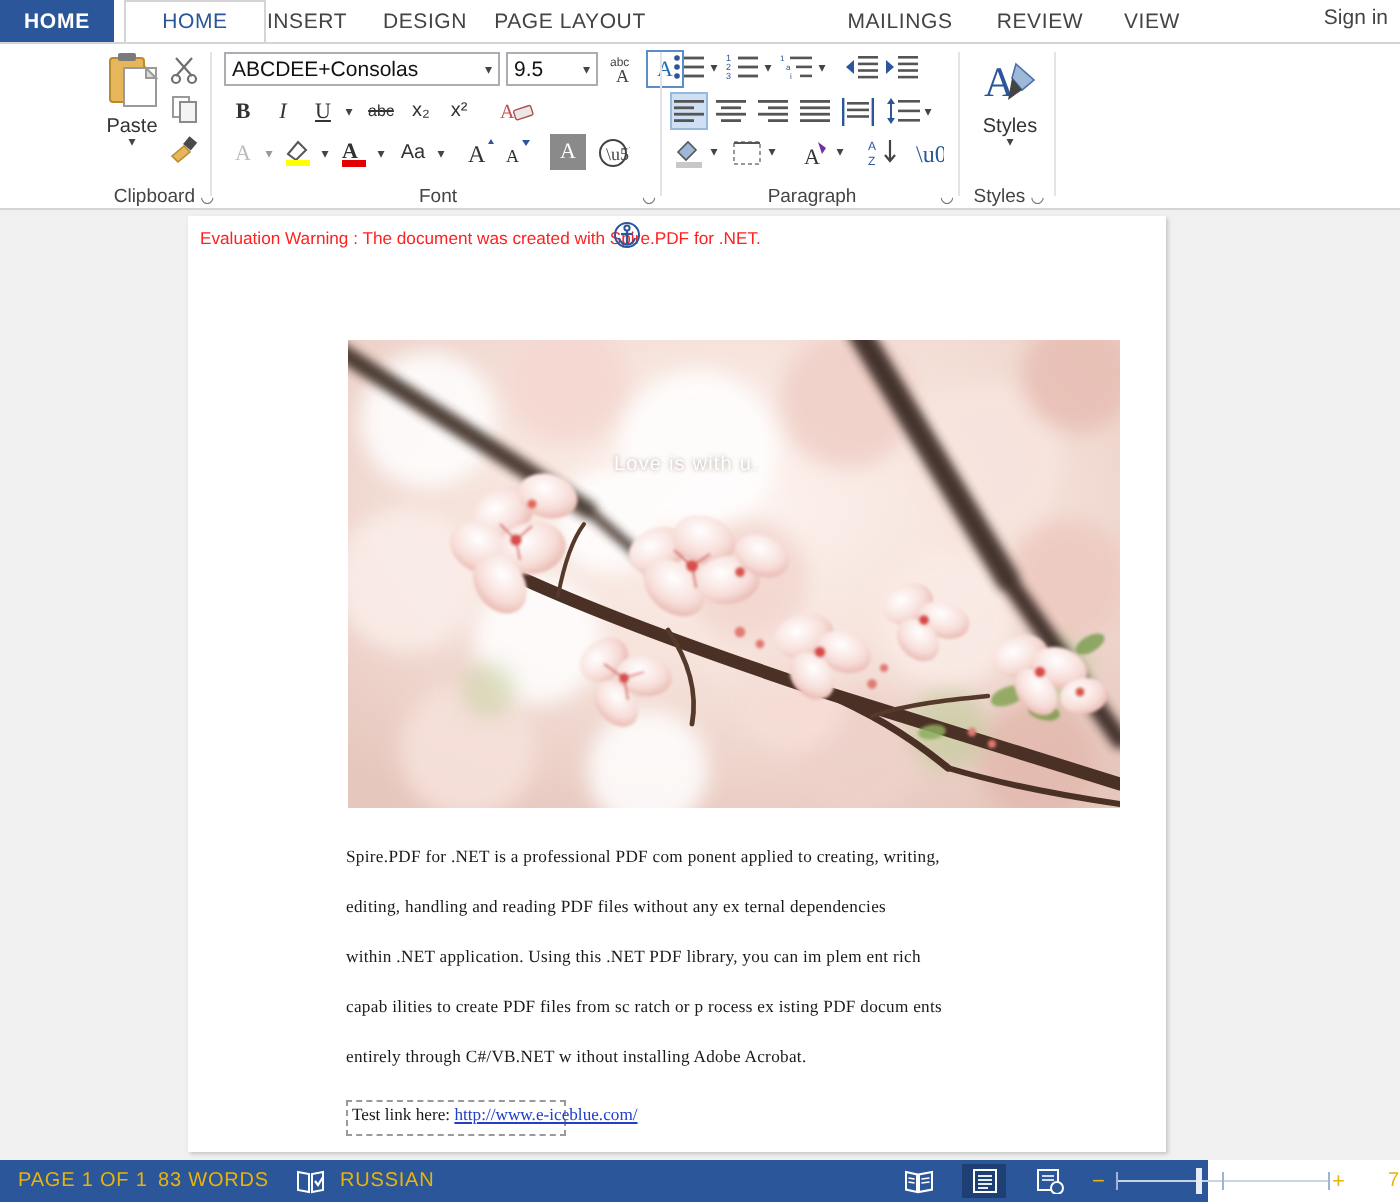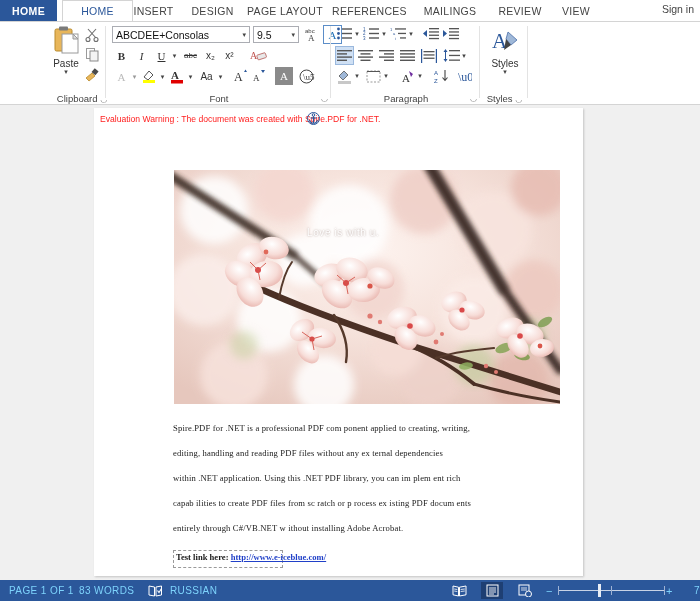--- a/index.html
+++ b/index.html
@@ -68,45 +68,44 @@
 
   .photo{position:absolute;left:80px;top:62px;width:386px;height:234px;overflow:hidden;background:#e9d6cf;}
   .photo .ov{position:absolute;left:133px;top:57px;font-size:10px;color:#fff;letter-spacing:.6px;
     text-shadow:0 0 2px rgba(120,90,80,.6);}
 
   .bodytext{position:absolute;left:79px;top:308px;width:400px;
     font-family:"Liberation Serif",serif;font-size:8.6px;color:#1a1a1a;letter-spacing:.15px;}
   .bodytext .ln{height:25px;line-height:25px;white-space:nowrap;}
 
   .linkframe{position:absolute;left:79px;top:442px;width:110px;height:18px;border:1px dashed #9a9a9a;box-sizing:border-box;}
-  .linkline{position:absolute;left:82px;top:444px;font-family:"Liberation Serif",serif;font-size:8.6px;color:#1a1a1a;white-space:nowrap;font-weight:bold;}
+  .linkline{position:absolute;left:82px;top:444px;font-family:"Liberation Serif",serif;font-size:8.6px;color:#1a1a1a;white-space:nowrap;}
   .linkline a{color:#2040c8;text-decoration:underline;}
 
   
-  .status{position:absolute;left:0;top:580px;width:700px;height:21px;background:#2b579a;color:#7dd3fc;}
+  .status{position:absolute;left:0;top:580px;width:604px;height:21px;background:#2b579a;color:#eab308;}
   .st{position:absolute;top:0;height:21px;display:flex;align-items:center;font-size:10px;letter-spacing:.4px;}
   .viewbtn{position:absolute;top:2px;width:22px;height:17px;display:flex;align-items:center;justify-content:center;}
   .viewbtn.sel{background:#1e3f73;}
   .zt{position:absolute;top:0;height:21px;display:flex;align-items:center;font-size:11px;}
   .ztrack{position:absolute;top:10px;height:1px;background:#c8d3e6;}
   .zthumb{position:absolute;top:4px;width:3px;height:13px;background:#e8edf5;}
   .ztick{position:absolute;top:6px;width:1px;height:9px;background:#9fb3d4;}
 </style>
 </head>
 <body>
 
 <div class="app">
 
   <div class="tabstrip">
     <div class="tab-file">HOME</div>
     <div class="tab active" style="left:62px;width:53px;">HOME</div>
     <div class="tab" style="left:117px;width:57px;">INSERT</div>
     <div class="tab" style="left:174px;width:61px;">DESIGN</div>
     <div class="tab" style="left:235px;width:84px;">PAGE LAYOUT</div>
-    <div class="tab" style="left:319px;width:85px;">REFERENCES</div>
     <div class="tab" style="left:404px;width:76px;">MAILINGS</div>
     <div class="tab" style="left:480px;width:64px;">REVIEW</div>
     <div class="tab" style="left:544px;width:48px;text-align:center;">VIEW</div>
     <div class="signin">Sign in</div>
   </div>
 
   <div class="ribbon">
 
     <div class="grp g-clip">
       <div class="paste-btn">

